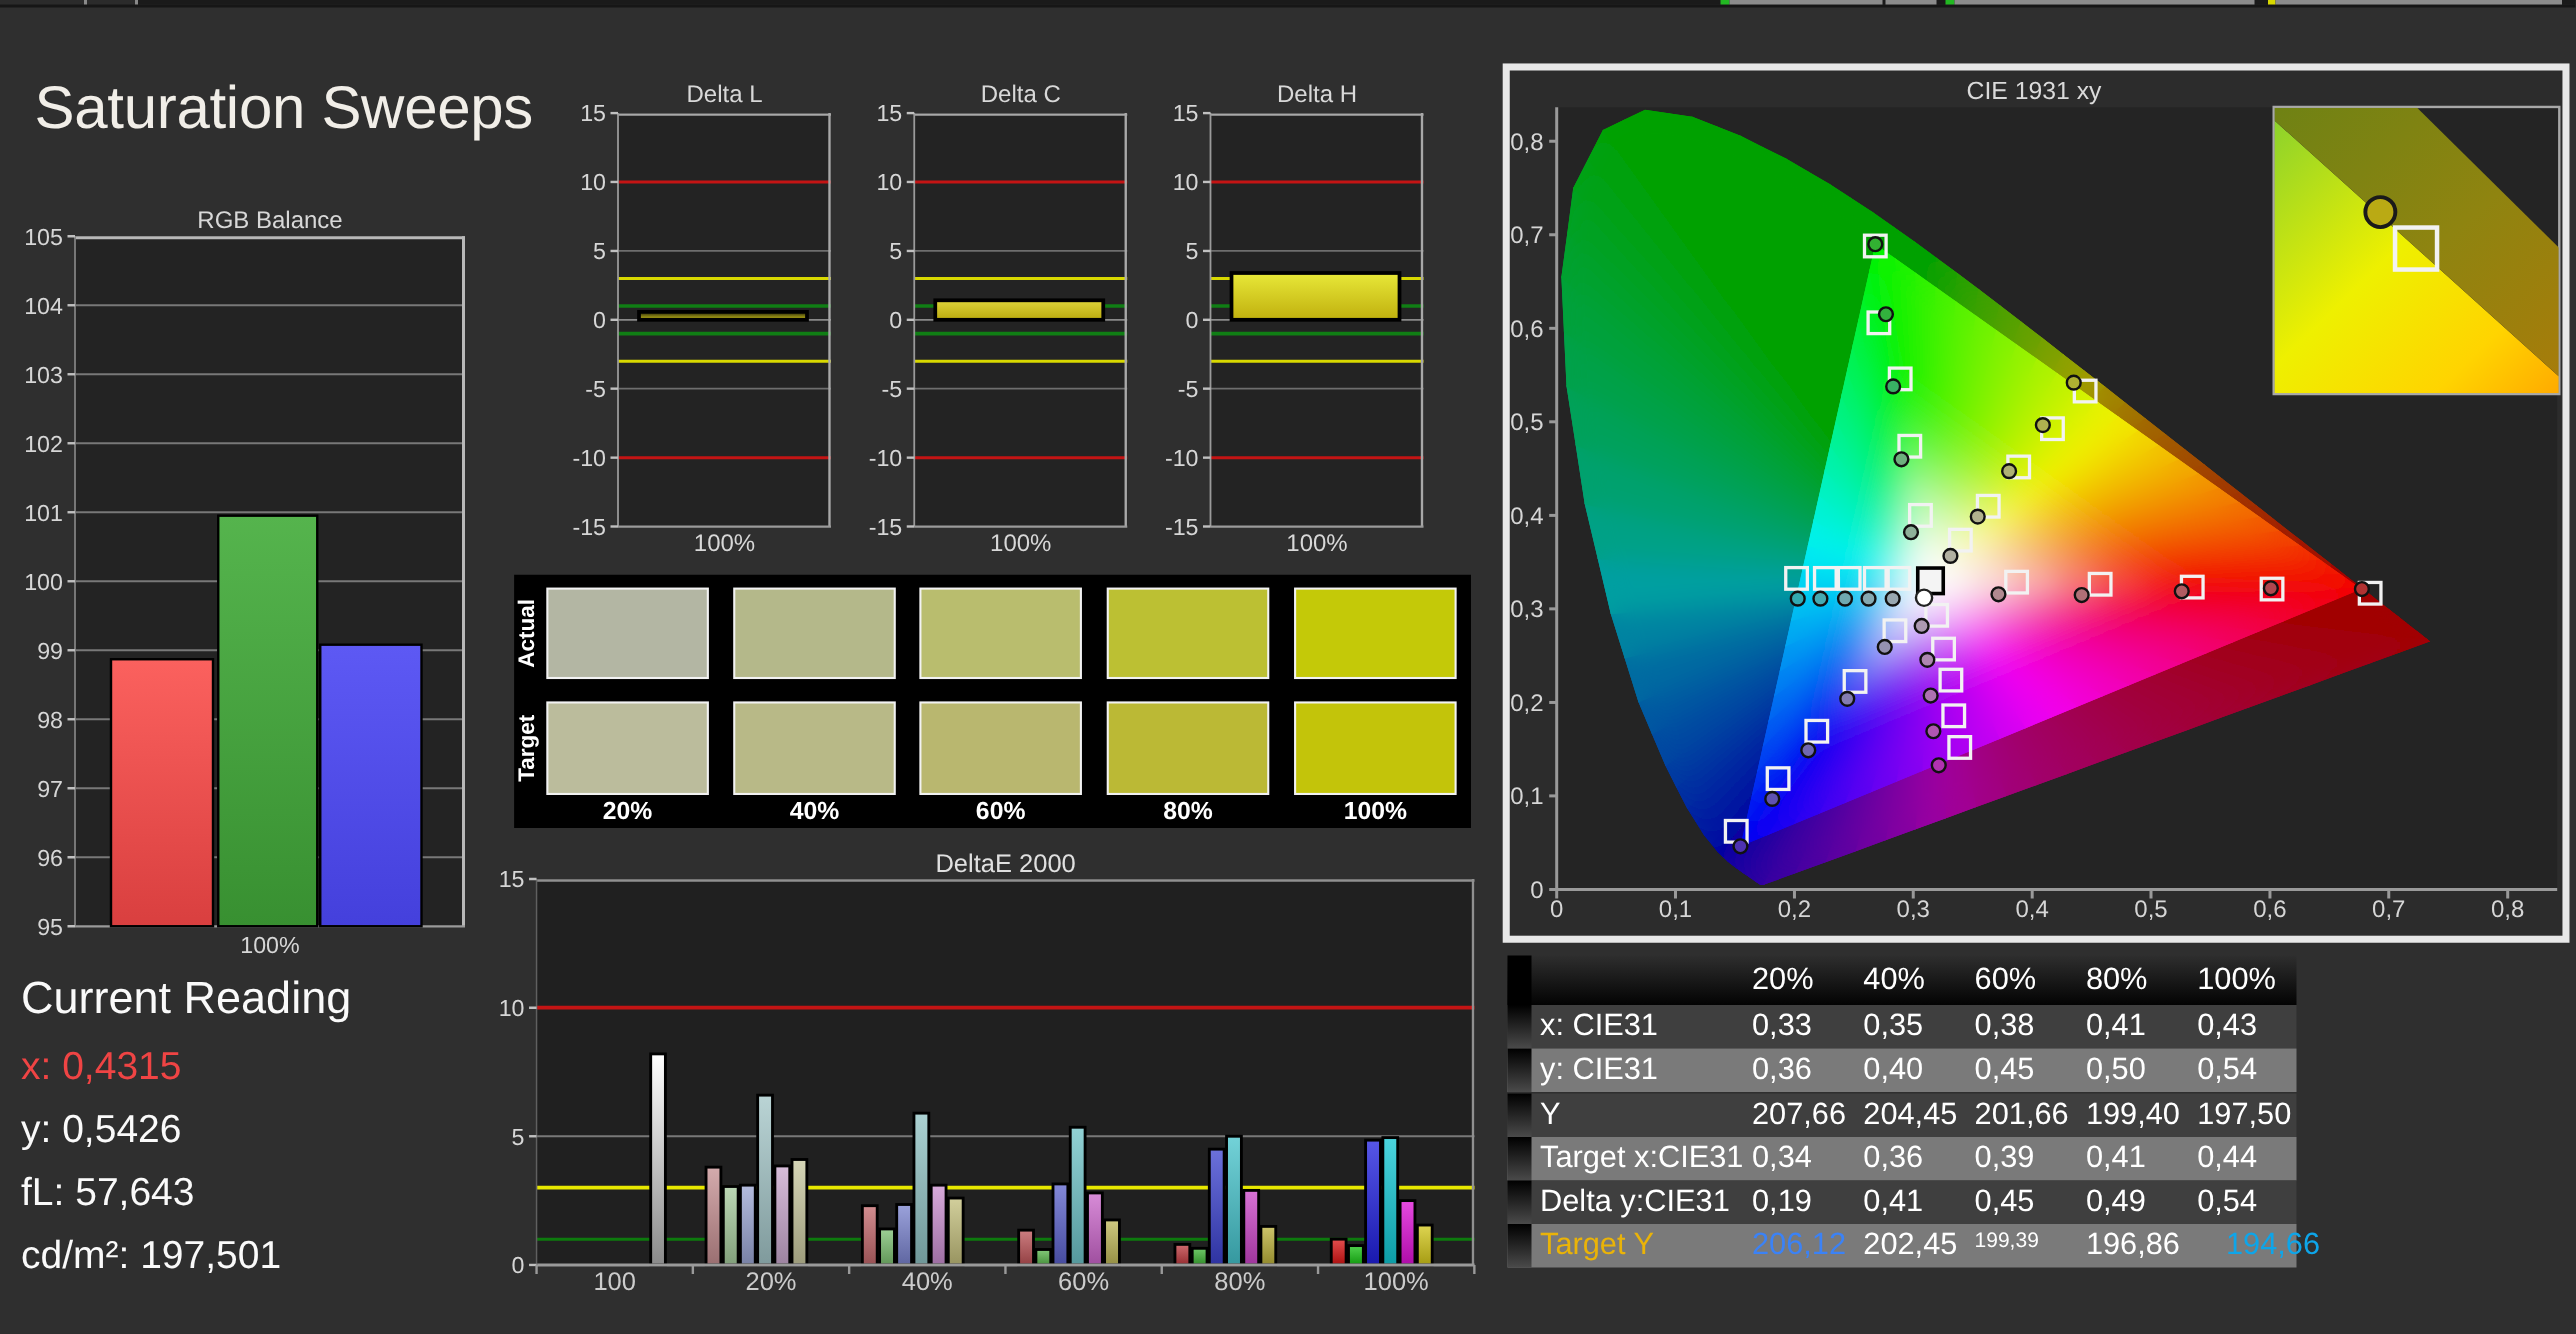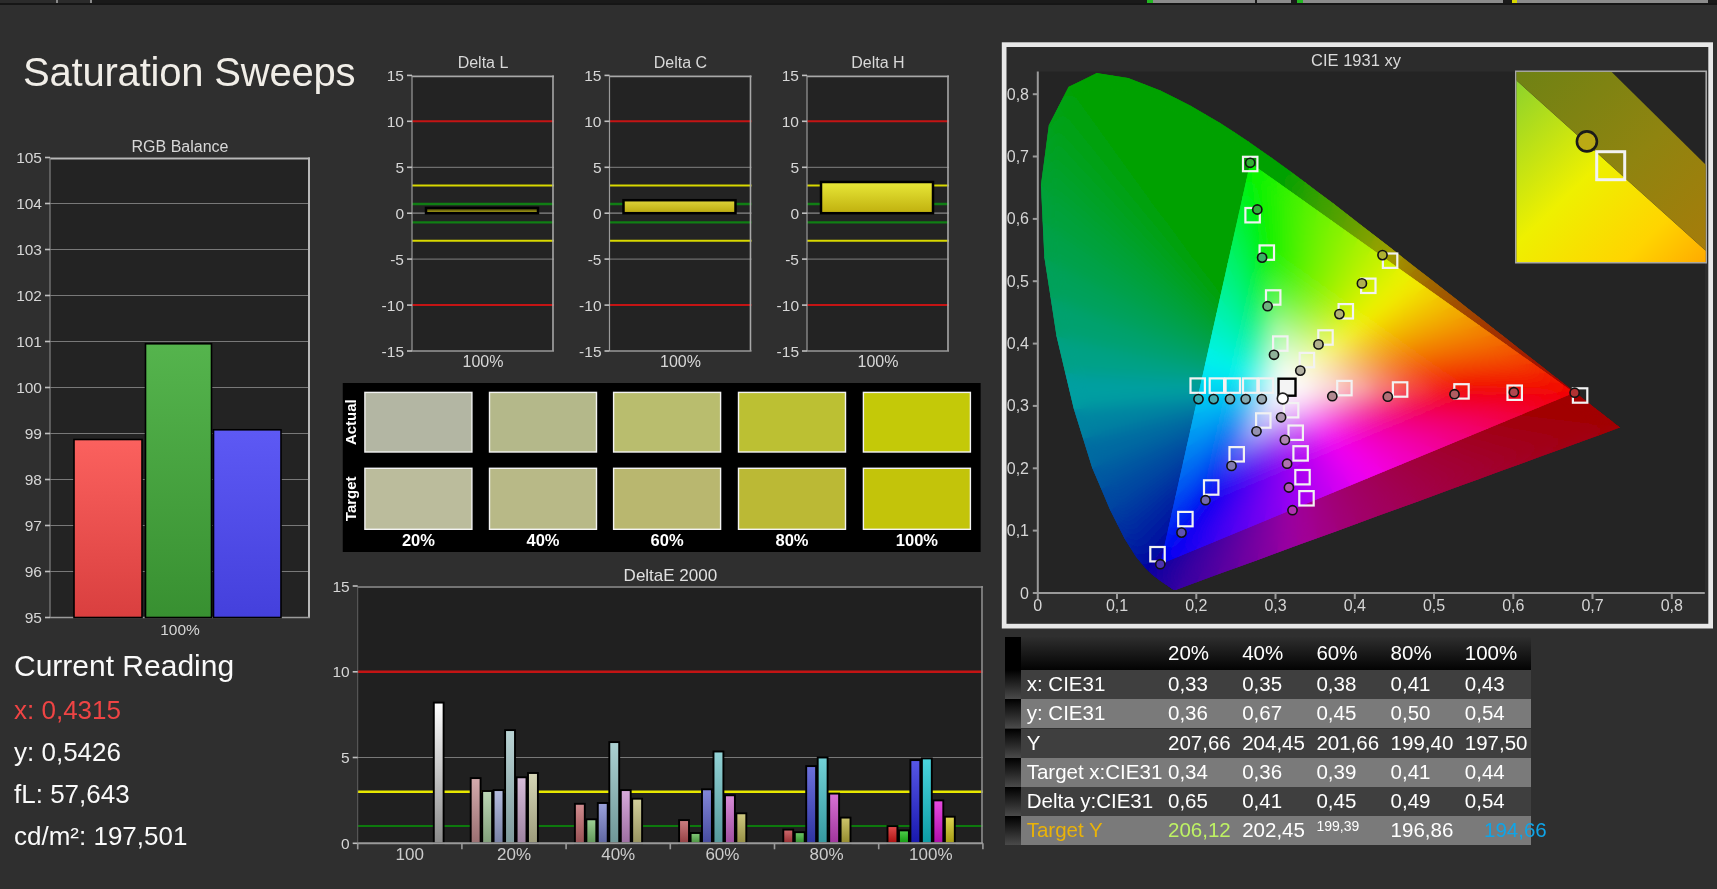--- a/index.html
+++ b/index.html
@@ -1353,21 +1353,21 @@
 <div style="position:absolute;left:1026.7px;top:672.3px;font-size:20.5px;color:#fff">x: CIE31</div>
 <div style="position:absolute;left:1168.0px;top:672.3px;font-size:20.5px;color:#fff">0,33</div>
 <div style="position:absolute;left:1242.2px;top:672.3px;font-size:20.5px;color:#fff">0,35</div>
 <div style="position:absolute;left:1316.4px;top:672.3px;font-size:20.5px;color:#fff">0,38</div>
 <div style="position:absolute;left:1390.6px;top:672.3px;font-size:20.5px;color:#fff">0,41</div>
 <div style="position:absolute;left:1464.8px;top:672.3px;font-size:20.5px;color:#fff">0,43</div>
 <div style="position:absolute;left:1004.8px;top:699.4px;width:526.2px;height:29.1px;background:#7a7a7a"></div>
 <div style="position:absolute;left:1004.8px;top:699.4px;width:16.5px;height:29.1px;background:linear-gradient(#000,#4a4a4a)"></div>
 <div style="position:absolute;left:1026.7px;top:701.4px;font-size:20.5px;color:#fff">y: CIE31</div>
 <div style="position:absolute;left:1168.0px;top:701.4px;font-size:20.5px;color:#fff">0,36</div>
-<div style="position:absolute;left:1242.2px;top:701.4px;font-size:20.5px;color:#fff">0,67</div>
+<div style="position:absolute;left:1242.2px;top:701.4px;font-size:20.5px;color:#fff">0,40</div>
 <div style="position:absolute;left:1316.4px;top:701.4px;font-size:20.5px;color:#fff">0,45</div>
 <div style="position:absolute;left:1390.6px;top:701.4px;font-size:20.5px;color:#fff">0,50</div>
 <div style="position:absolute;left:1464.8px;top:701.4px;font-size:20.5px;color:#fff">0,54</div>
 <div style="position:absolute;left:1004.8px;top:728.5px;width:526.2px;height:29.1px;background:#3f3f3f"></div>
 <div style="position:absolute;left:1004.8px;top:728.5px;width:16.5px;height:29.1px;background:linear-gradient(#000,#4a4a4a)"></div>
 <div style="position:absolute;left:1026.7px;top:730.5px;font-size:20.5px;color:#fff">Y</div>
 <div style="position:absolute;left:1168.0px;top:730.5px;font-size:20.5px;color:#fff">207,66</div>
 <div style="position:absolute;left:1242.2px;top:730.5px;font-size:20.5px;color:#fff">204,45</div>
 <div style="position:absolute;left:1316.4px;top:730.5px;font-size:20.5px;color:#fff">201,66</div>
 <div style="position:absolute;left:1390.6px;top:730.5px;font-size:20.5px;color:#fff">199,40</div>
@@ -1376,24 +1376,24 @@
 <div style="position:absolute;left:1004.8px;top:757.5999999999999px;width:16.5px;height:29.1px;background:linear-gradient(#000,#4a4a4a)"></div>
 <div style="position:absolute;left:1026.7px;top:759.5999999999999px;font-size:20.5px;color:#fff">Target x:CIE31</div>
 <div style="position:absolute;left:1168.0px;top:759.5999999999999px;font-size:20.5px;color:#fff">0,34</div>
 <div style="position:absolute;left:1242.2px;top:759.5999999999999px;font-size:20.5px;color:#fff">0,36</div>
 <div style="position:absolute;left:1316.4px;top:759.5999999999999px;font-size:20.5px;color:#fff">0,39</div>
 <div style="position:absolute;left:1390.6px;top:759.5999999999999px;font-size:20.5px;color:#fff">0,41</div>
 <div style="position:absolute;left:1464.8px;top:759.5999999999999px;font-size:20.5px;color:#fff">0,44</div>
 <div style="position:absolute;left:1004.8px;top:786.6999999999999px;width:526.2px;height:29.1px;background:#3f3f3f"></div>
 <div style="position:absolute;left:1004.8px;top:786.6999999999999px;width:16.5px;height:29.1px;background:linear-gradient(#000,#4a4a4a)"></div>
 <div style="position:absolute;left:1026.7px;top:788.6999999999999px;font-size:20.5px;color:#fff">Delta y:CIE31</div>
-<div style="position:absolute;left:1168.0px;top:788.6999999999999px;font-size:20.5px;color:#fff">0,65</div>
+<div style="position:absolute;left:1168.0px;top:788.6999999999999px;font-size:20.5px;color:#fff">0,19</div>
 <div style="position:absolute;left:1242.2px;top:788.6999999999999px;font-size:20.5px;color:#fff">0,41</div>
 <div style="position:absolute;left:1316.4px;top:788.6999999999999px;font-size:20.5px;color:#fff">0,45</div>
 <div style="position:absolute;left:1390.6px;top:788.6999999999999px;font-size:20.5px;color:#fff">0,49</div>
 <div style="position:absolute;left:1464.8px;top:788.6999999999999px;font-size:20.5px;color:#fff">0,54</div>
 <div style="position:absolute;left:1004.8px;top:815.8px;width:526.2px;height:29.1px;background:#7a7a7a"></div>
 <div style="position:absolute;left:1004.8px;top:815.8px;width:16.5px;height:29.1px;background:linear-gradient(#000,#4a4a4a)"></div>
 <div style="position:absolute;left:1026.7px;top:817.8px;font-size:20.5px;color:#eab308">Target Y</div>
-<div style="position:absolute;left:1168.0px;top:817.8px;font-size:20.5px;color:#bef264">206,12</div>
+<div style="position:absolute;left:1168.0px;top:817.8px;font-size:20.5px;color:#3b82f6">206,12</div>
 <div style="position:absolute;left:1242.2px;top:817.8px;font-size:20.5px;color:#fff">202,45</div>
 <div style="position:absolute;left:1316.4px;top:817.8px;font-size:14px;color:#fff">199,39</div>
 <div style="position:absolute;left:1390.6px;top:817.8px;font-size:20.5px;color:#fff">196,86</div>
 <div style="position:absolute;left:1484px;top:817.8px;font-size:20.5px;color:#0ea5e9">194,66</div>
 </body></html>

